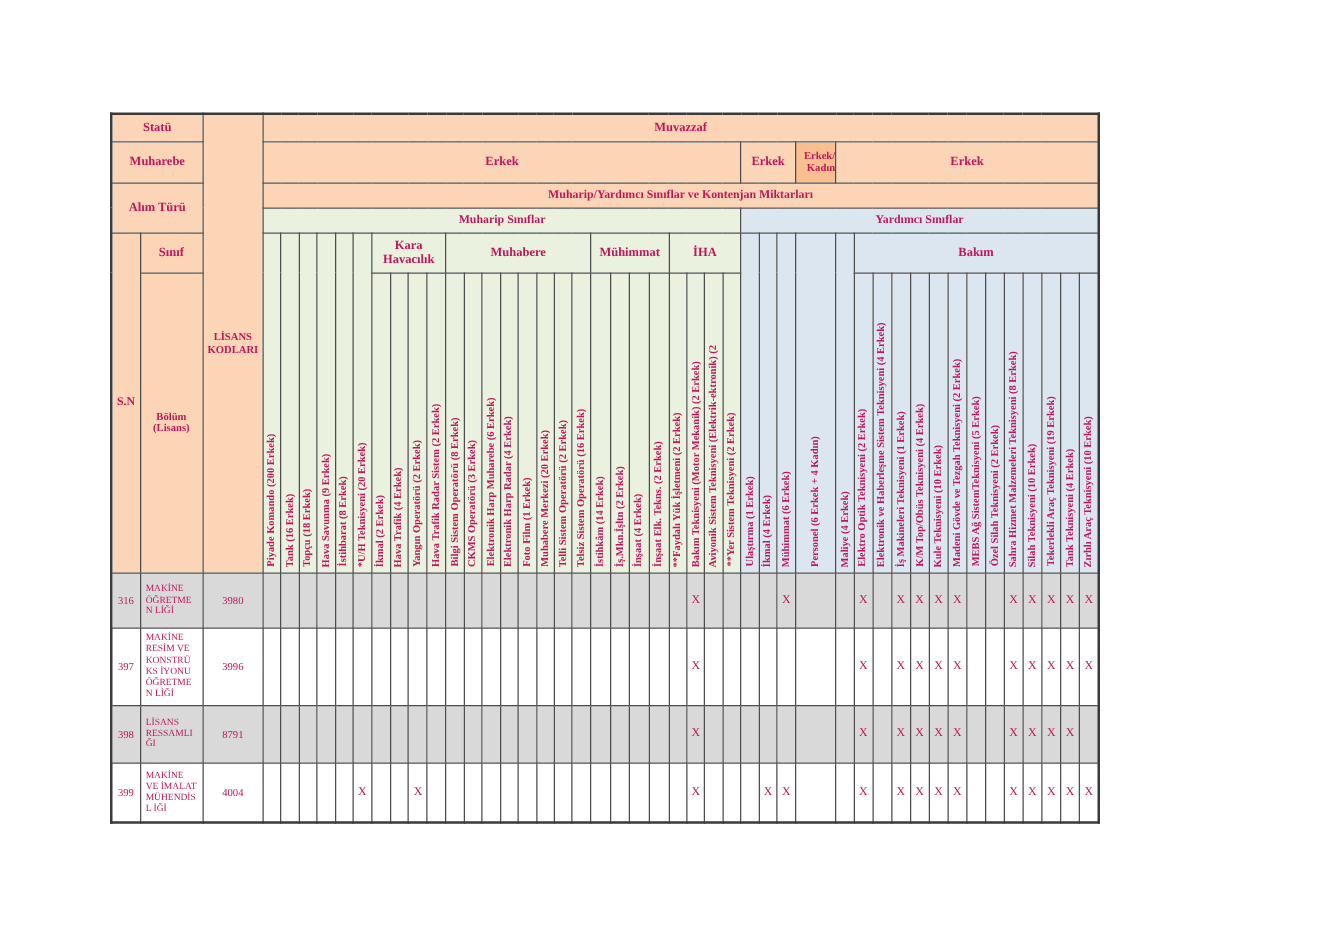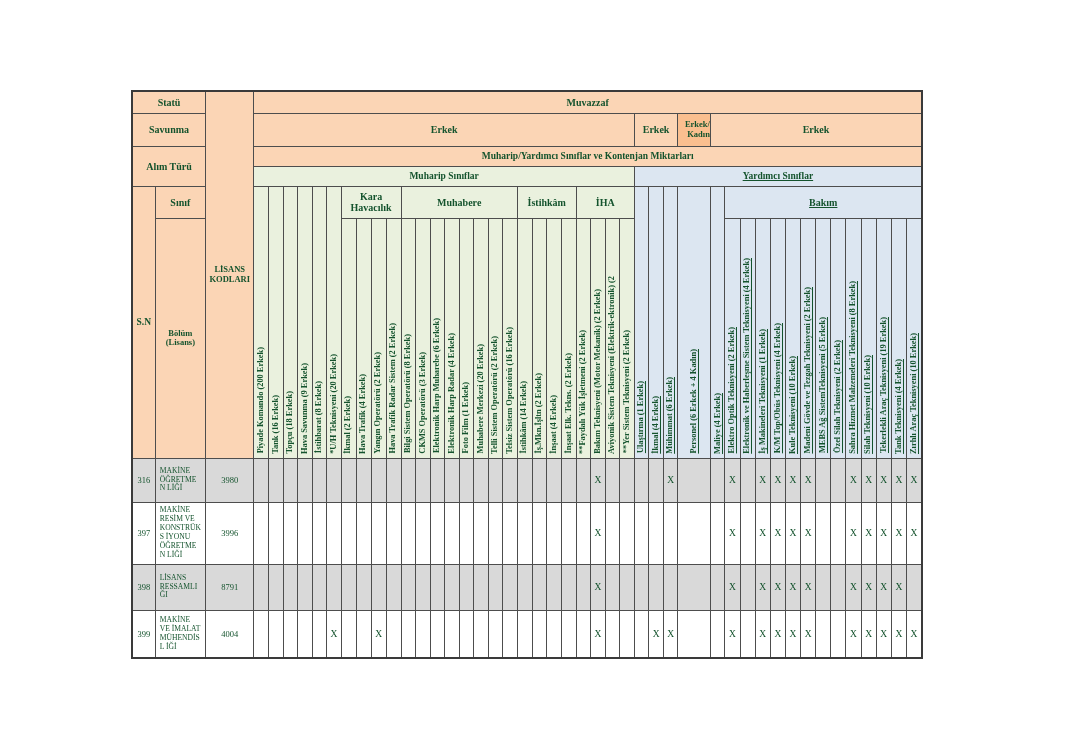--- a/index.html
+++ b/index.html
@@ -1,25 +1,25 @@
 <!DOCTYPE html>
 <html><head>
 <meta charset="utf-8">
 <style>
   html,body{margin:0;padding:0;background:#ffffff;}
   #page{position:relative;width:880px;height:755px;background:#ffffff;overflow:hidden;
-        font-family:"Liberation Serif","DejaVu Serif",serif;color:#14532d;margin-left:43px;}
+        font-family:"Liberation Serif","DejaVu Serif",serif;color:#be185d;}
   table{border-collapse:collapse;table-layout:fixed;position:absolute;left:88px;top:90px;}
   td,th{border:1px solid #4d4d4d;padding:0;overflow:hidden;font-weight:bold;
         text-align:center;vertical-align:middle;}
   table{border:2px solid #3a3a3a;}
   .peach{background:#fbd5b5;}
   .dkorange{background:#fabf8f;text-align:right;}
   .green{background:#eaf1de;}
-  .blue{background:#dce6f1;text-decoration:underline;}
+  .blue{background:#dce6f1;}
   .grayrow td{background:#d9d9d9;}
   .h10{font-size:10px;}
   .h95{font-size:9.5px;}
   .grp{font-size:10px;line-height:1.1;}
   .vcell{vertical-align:bottom;}
   .vlab{writing-mode:vertical-rl;transform:rotate(180deg);font-size:8.4px;font-weight:bold;
         white-space:nowrap;line-height:1;margin:0 auto;padding:4px 0 3px 0;display:block;}
   .snc{font-size:8.5px;font-weight:normal;}
   .kodc{font-size:8.5px;font-weight:normal;}
   .bolumc{font-size:7.6px;font-weight:normal;text-align:left;vertical-align:middle;
@@ -83,21 +83,21 @@
         <col style="width: 19px;">
         <col style="width: 19px;">
       </colgroup>
     <tbody id="tbody">
         <tr style="height: 22px;">
           <th class="peach h10" colspan="2">Statü</th>
           <th class="peach h95 wrapsm" rowspan="6">LİSANS KODLARI</th>
           <th class="peach h10" colspan="44">Muvazzaf</th>
         </tr>
         <tr style="height: 33px;">
-          <th class="peach h10" colspan="2">Savunma</th>
+          <th class="peach h10" colspan="2">Muharebe</th>
           <th class="peach h10" colspan="26">Erkek</th>
           <th class="peach h10" colspan="3">Erkek</th>
           <th class="dkorange wrapsm" colspan="1">Erkek/ Kadın</th>
           <th class="peach h10" colspan="14">Erkek</th>
         </tr>
         <tr style="height: 20px;">
           <th class="peach h10" colspan="2" rowspan="2">Alım Türü</th>
           <th class="peach h95" colspan="44">Muharip/Yardımcı Sınıflar ve Kontenjan Miktarları</th>
         </tr>
         <tr style="height: 20px;">
@@ -120,21 +120,21 @@
             <span class="vlab">Hava Savunma (9 Erkek)</span>
           </th>
           <th class="green vcell" rowspan="2">
             <span class="vlab">İstihbarat (8 Erkek)</span>
           </th>
           <th class="green vcell" rowspan="2">
             <span class="vlab">*U/H Teknisyeni (20 Erkek)</span>
           </th>
           <th class="green grp" colspan="4">Kara Havacılık</th>
           <th class="green grp" colspan="8">Muhabere</th>
-          <th class="green grp" colspan="4">İstihkâm</th>
+          <th class="green grp" colspan="4">Mühimmat</th>
           <th class="green grp" colspan="4">İHA</th>
           <th class="blue vcell" rowspan="2">
             <span class="vlab">Ulaştırma  (1 Erkek)</span>
           </th>
           <th class="blue vcell" rowspan="2">
             <span class="vlab">İkmal  (4 Erkek)</span>
           </th>
           <th class="blue vcell" rowspan="2">
             <span class="vlab">Mühimmat  (6 Erkek)</span>
           </th>

